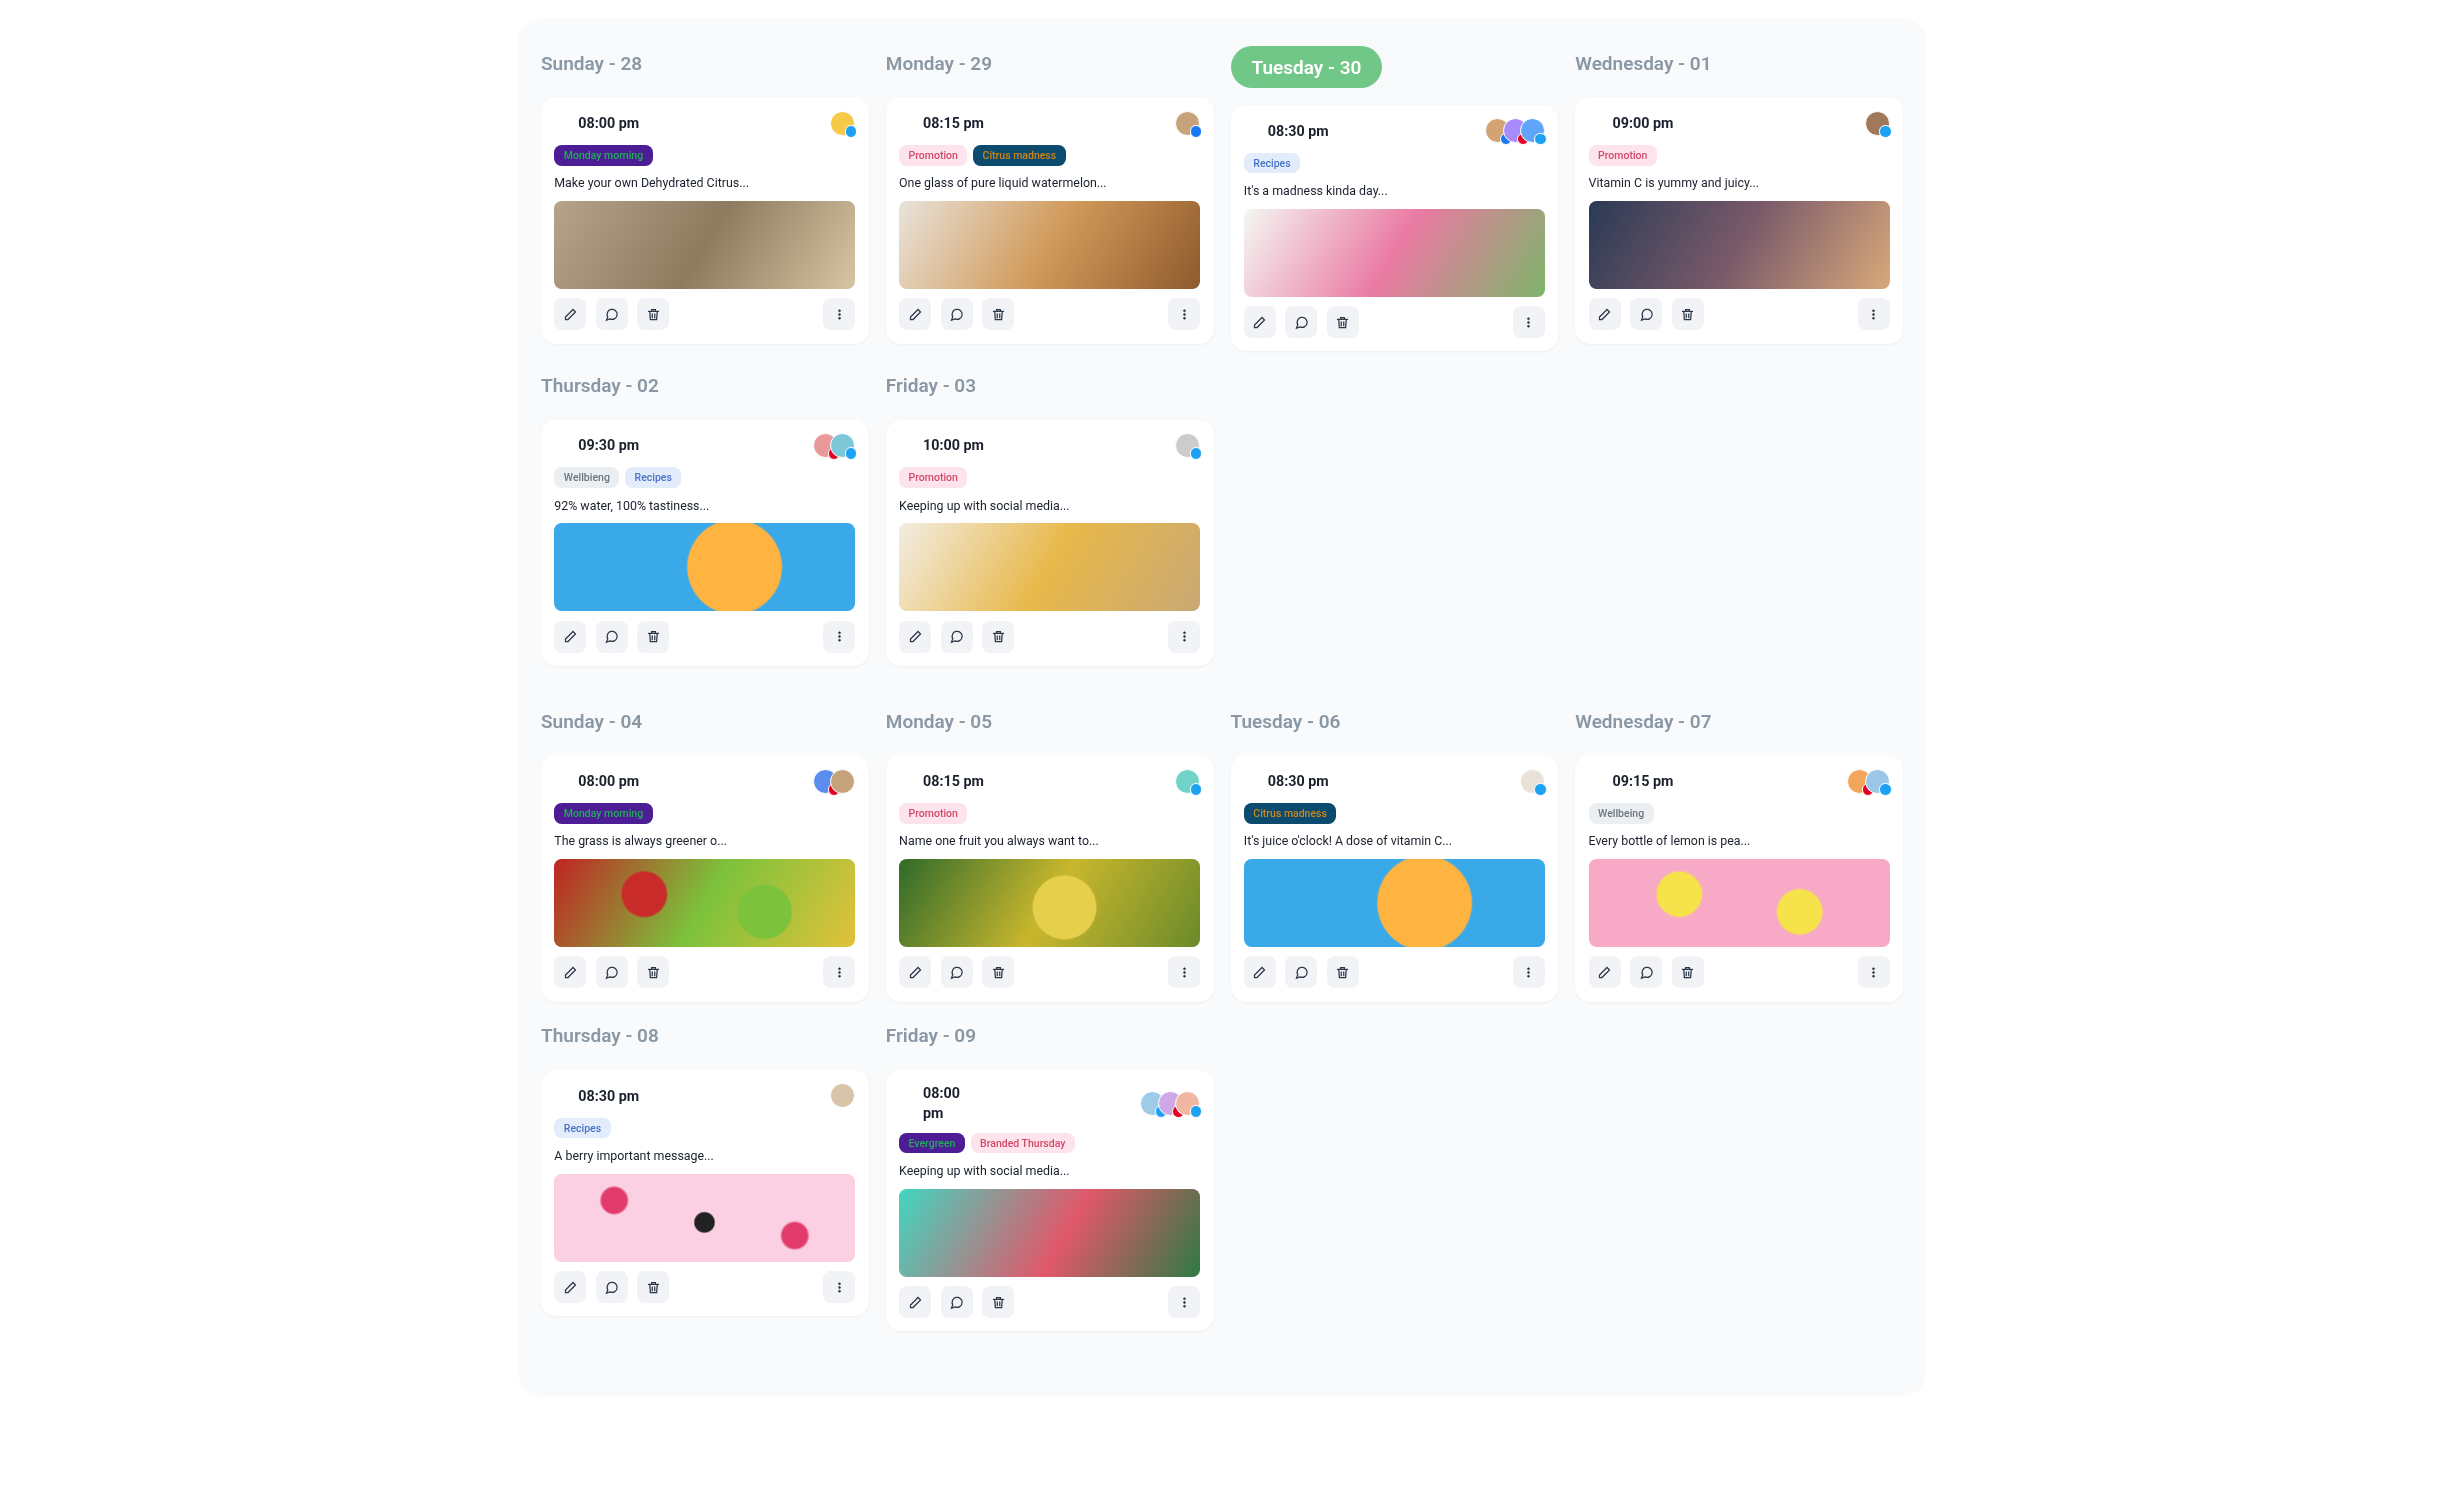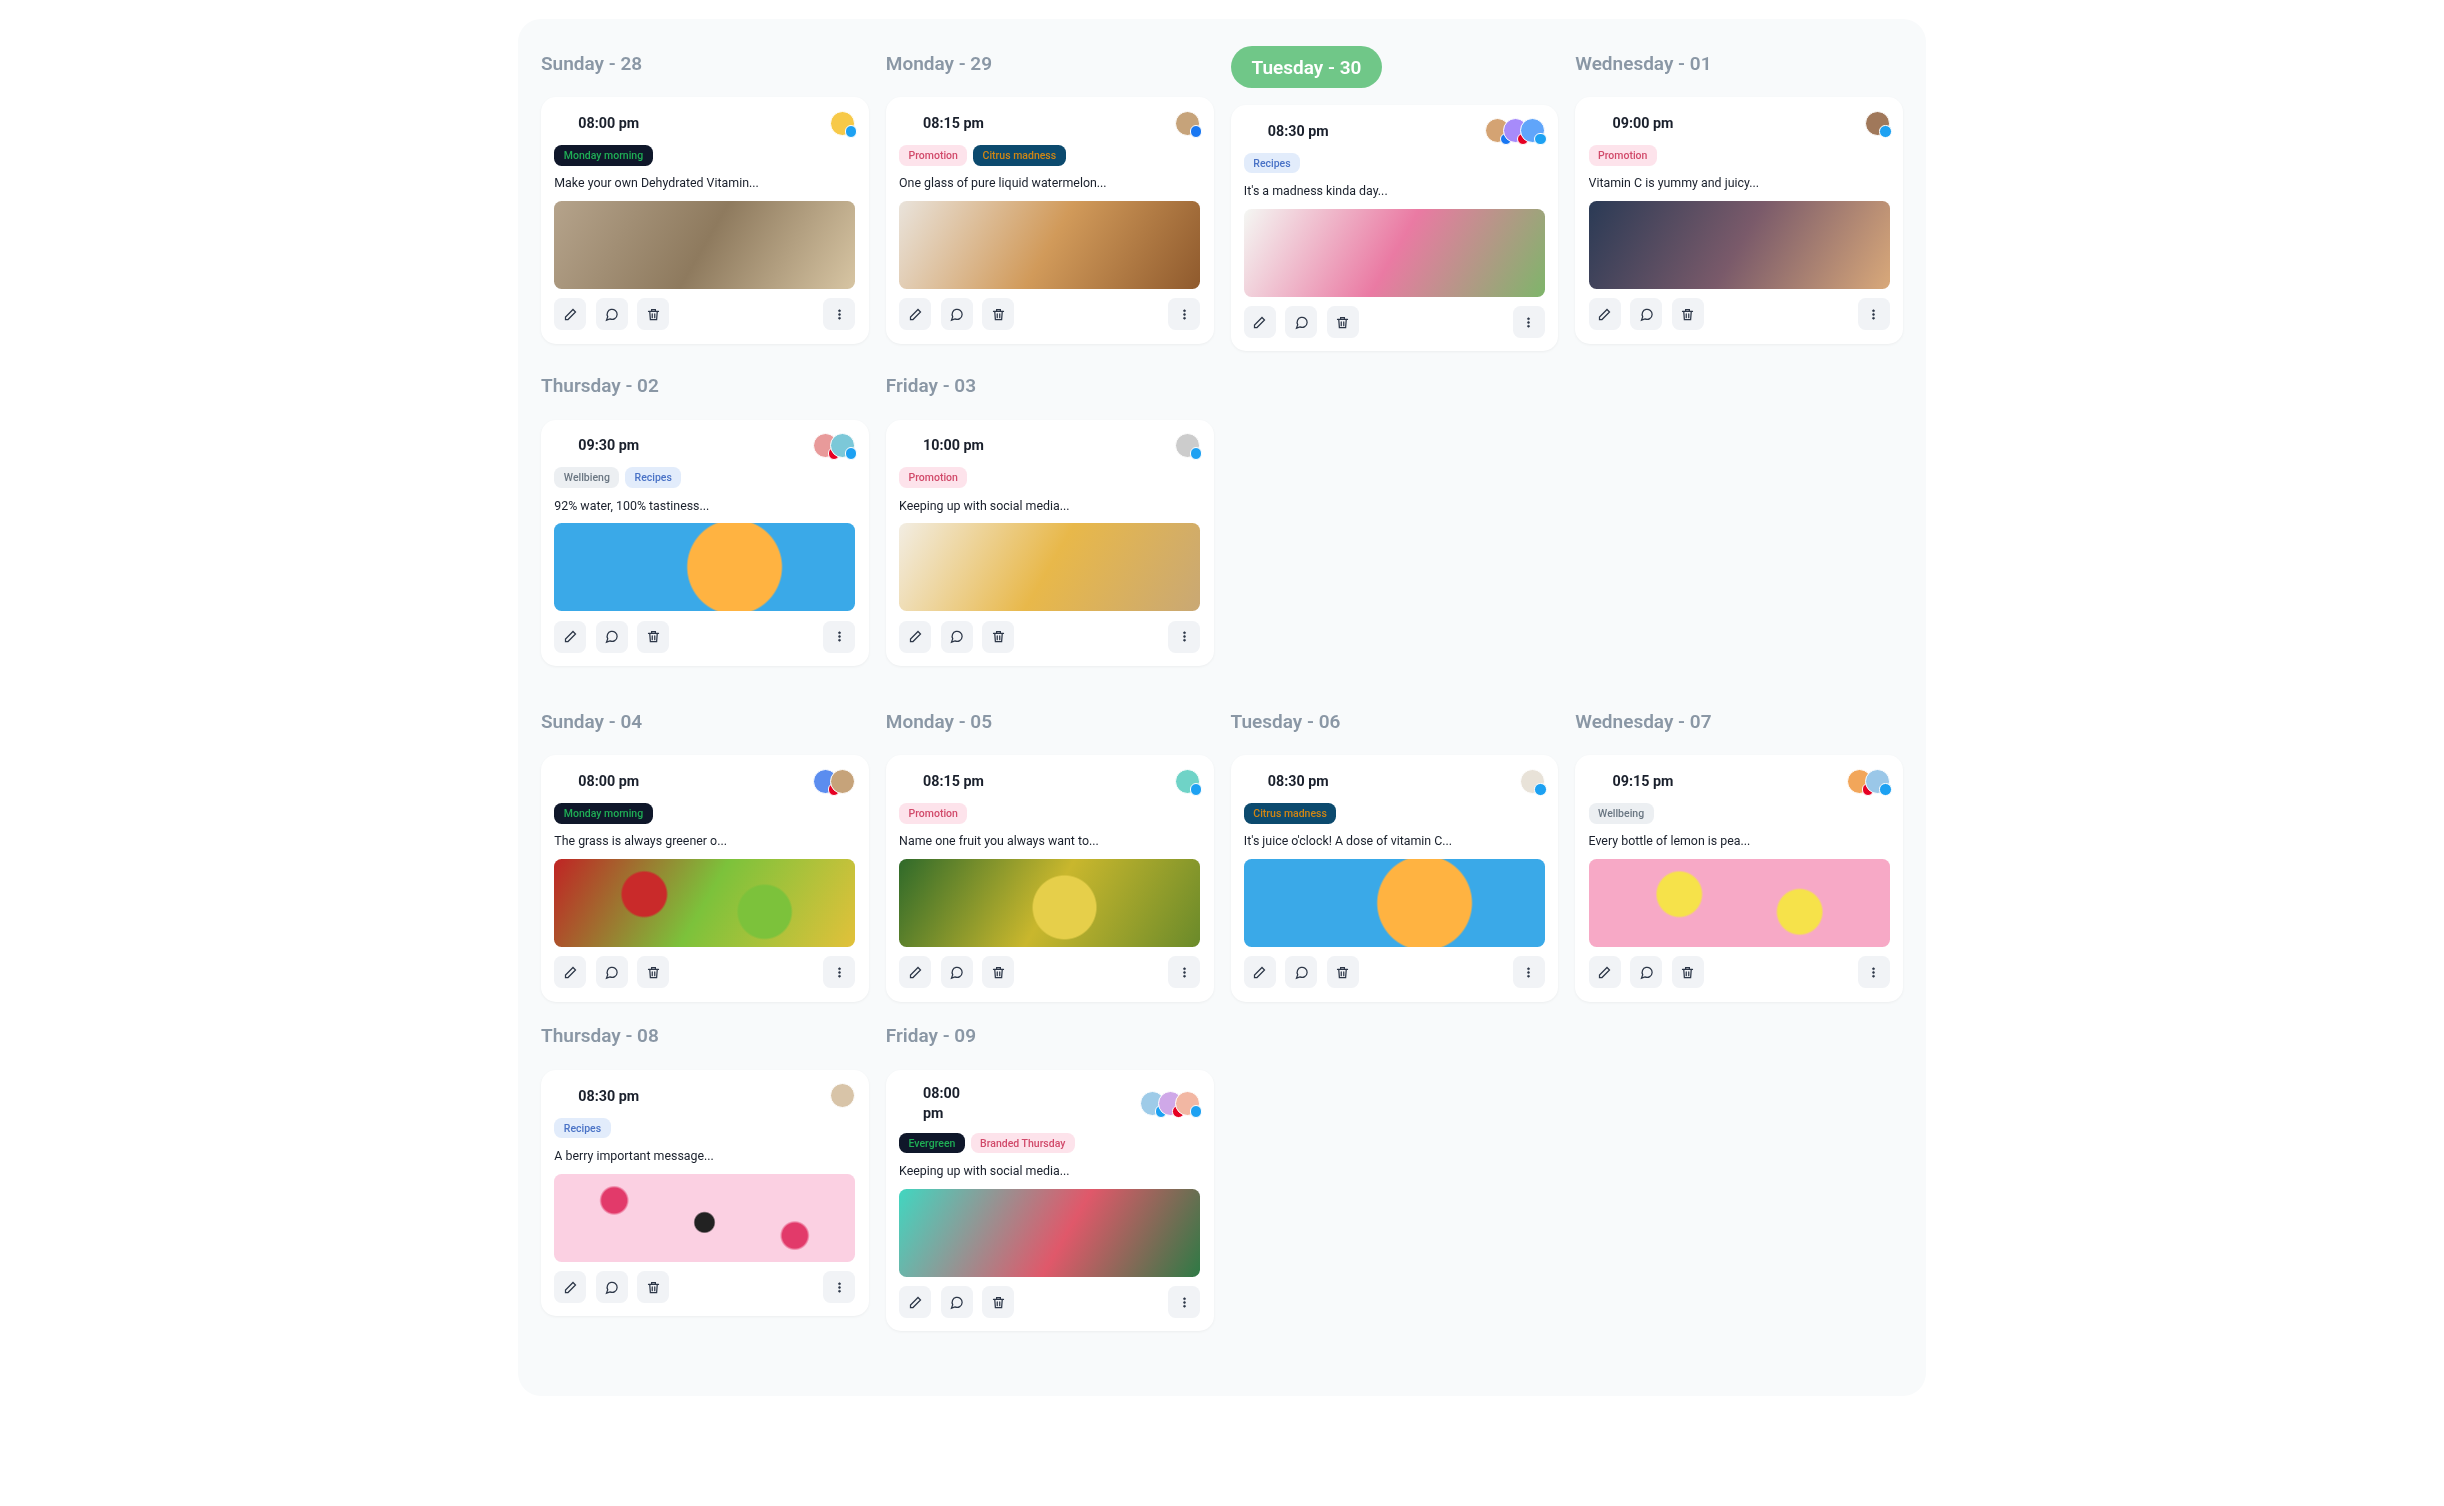--- a/index.html
+++ b/index.html
@@ -116,21 +116,21 @@
   .badge.tw { background:#1da1f2; }
   .badge.pn { background:#e60023; }
 
   .tags { display:flex; gap:5.7px; flex-wrap:wrap; }
   .tag {
     font-size: 10.5px;
     padding: 3.8px 9.5px;
     border-radius: 7.6px;
     font-weight: 500;
   }
-  .tag.green  { background:#0f172a; color:#1fae55; }
+  .tag.green  { background:#4c1d95; color:#1fae55; }
   .tag.pink   { background:#fde3eb; color:#d14a6a; }
   .tag.orange { background:#0c4a6e; color:#d08614; }
   .tag.blue   { background:#e2ecfb; color:#4972c6; }
   .tag.gray   { background:#eceff2; color:#6a7682; }
 
   .card-desc {
     font-size: 12.4px;
     color: #1a202c;
     line-height: 1.3;
     white-space: nowrap;
@@ -176,21 +176,21 @@
               <div class="card-time">08:00 pm</div>
               <div class="avatars">
                 <div class="avatar" style="background: rgb(247, 201, 72);">
                   <div class="badge tw"></div>
                 </div>
               </div>
             </div>
             <div class="tags">
               <span class="tag green">Monday morning</span>
             </div>
-            <div class="card-desc">Make your own Dehydrated Vitamin...</div>
+            <div class="card-desc">Make your own Dehydrated Citrus...</div>
             <div class="card-img" style="background: linear-gradient(120deg, rgb(181, 163, 139), rgb(142, 122, 94), rgb(215, 197, 163));"></div>
             <div class="card-actions">
               <div class="action-btn">
                 <svg viewBox="0 0 24 24" fill="none" stroke-width="2" stroke-linecap="round">
                   <path d="M4 20h4L20 8l-4-4L4 16v4z"></path>
                 </svg>
               </div>
               <div class="action-btn">
                 <svg viewBox="0 0 24 24" fill="none" stroke-width="2">
                   <path d="M21 12a8 8 0 01-11.5 7L4 21l2-5.5A8 8 0 1121 12z"></path>

